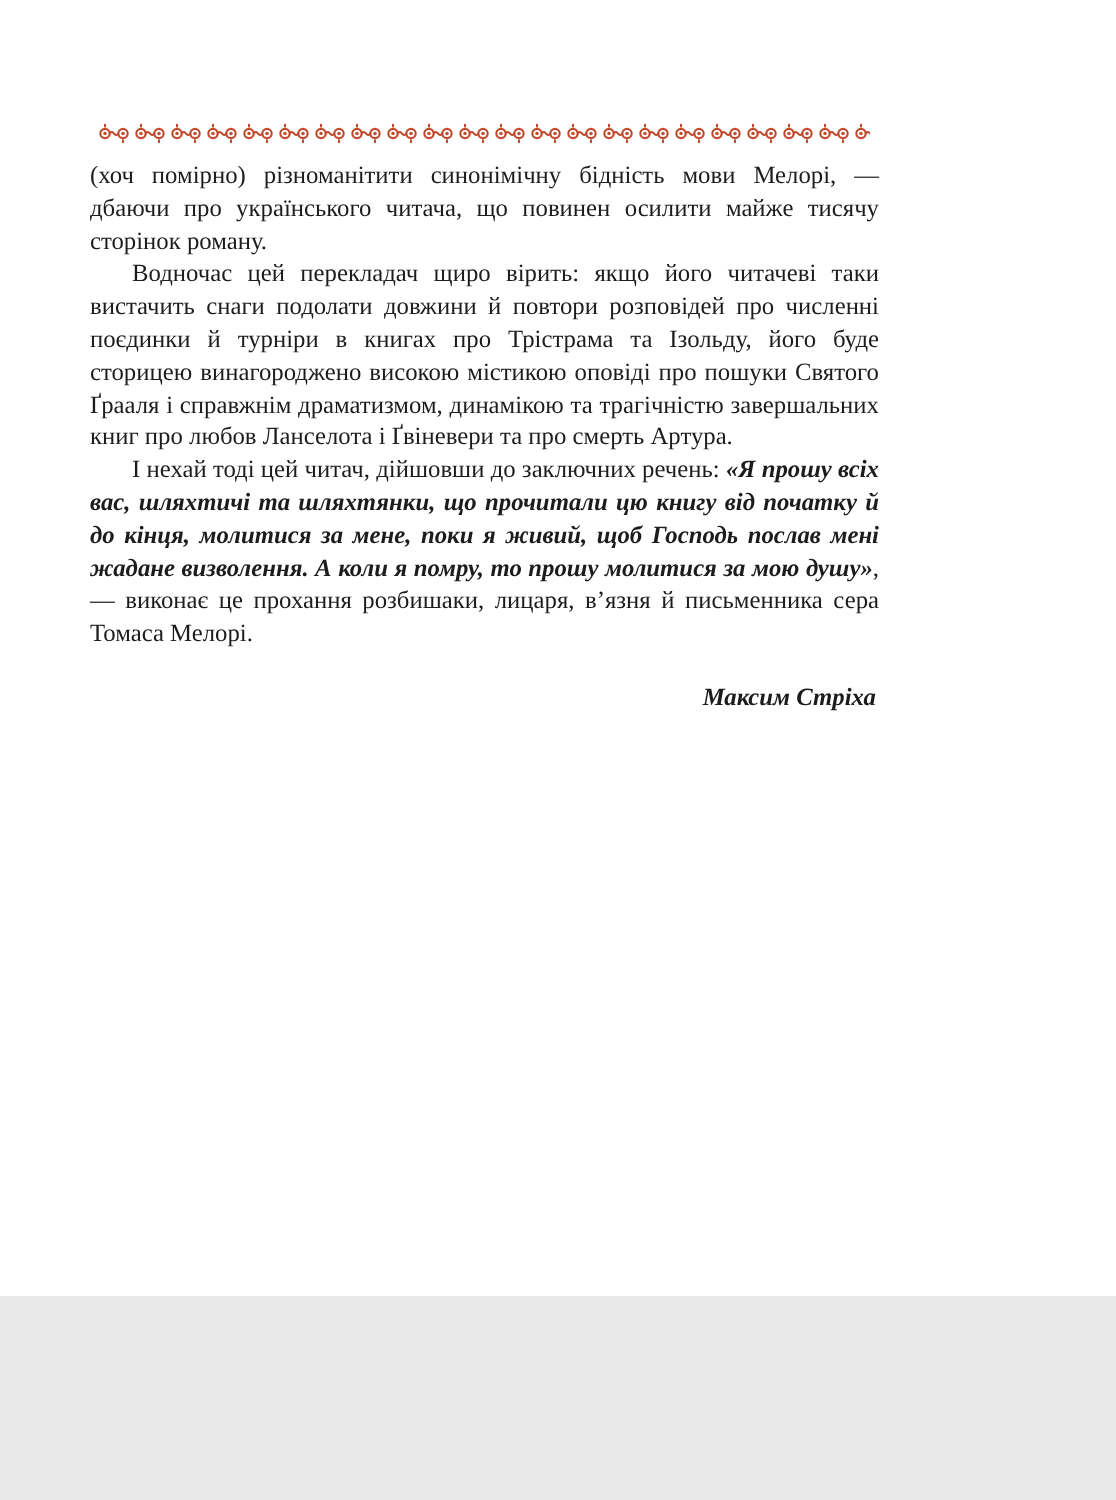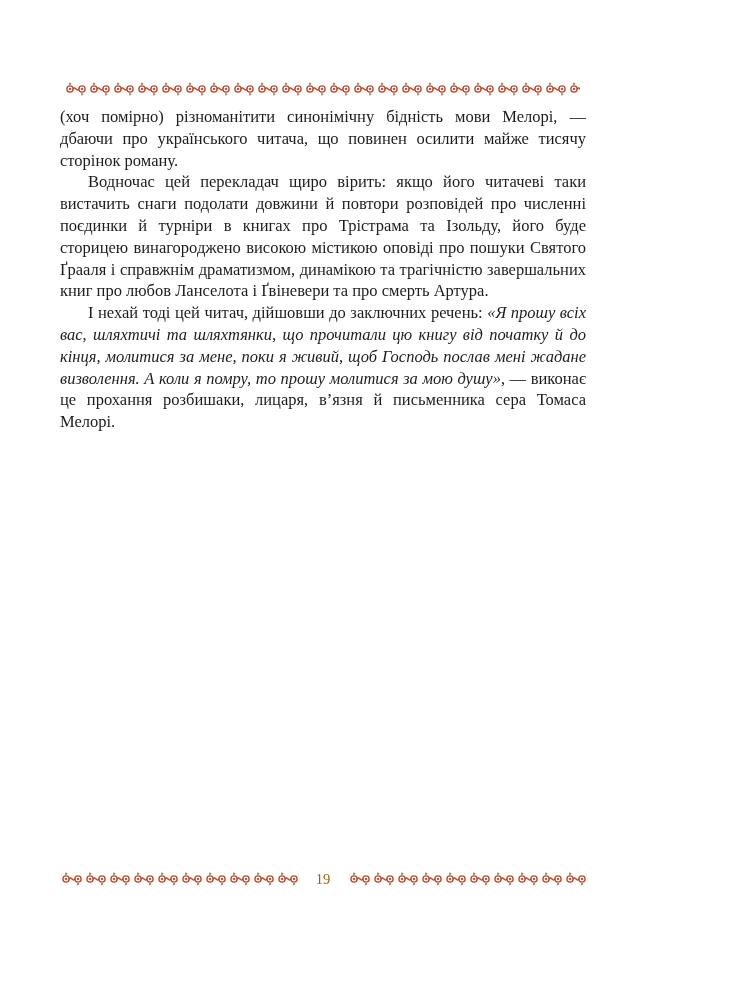--- a/index.html
+++ b/index.html
@@ -2,41 +2,41 @@
 <html style="--orn: #c14a2c;"><head>
 <meta charset="utf-8">
 <style>
   :root{
     --orn:#c14a2c;
     --ink:#1e1c1a;
   }
   html,body{margin:0;padding:0;background:#e9e9e9;}
   .page{
     position:relative;
-    width:744px;height:1000px;
+    width:744px;height:864px;
     margin:0 auto;
     background:#ffffff;
     font-family:"Liberation Serif","DejaVu Serif",serif;
     color:var(--ink);
     overflow:hidden;
   }
   .ornament{position:absolute;line-height:0;}
   .ornament svg{display:block;}
   .orn-stroke{stroke:var(--orn);fill:none;stroke-width:1.4;stroke-linecap:round;}
   .orn-fill{fill:var(--orn);stroke:none;}
   .text-block{
     position:absolute;
     left:60px;top:106px;width:526px;
     font-size:16.5px;
     line-height:21.8px;
     text-align:justify;
   }
   .para{margin:0;}
   .para.indent{text-indent:28px;}
-  .em{font-style:italic;}
+  .em{font-style:italic;font-weight:bold;}
   .signature{
     margin-top:21px;
     text-align:right;
     font-weight:bold;
     font-style:italic;
     font-size:16.5px;
     padding-right:2px;
   }
   .footer{
     position:absolute;
@@ -80,20 +80,21 @@
     </svg>
   </div>
 
   <div class="text-block">
 
     <div id="paragraphs">
         <p class="para"><span>(хоч помірно) різноманітити синонімічну бідність мови Мелорі, — дбаючи про українського читача, що повинен осилити майже тисячу сторінок роману.</span></p>
         <p class="para indent"><span>Водночас цей перекладач щиро вірить: якщо його читачеві таки вистачить снаги подолати довжини й повтори розповідей про численні поєдинки й турніри в книгах про Трістрама та Ізольду, його буде сторицею винагороджено високою містикою оповіді про пошуки Святого Ґрааля і справжнім драматизмом, динамікою та трагічністю завершальних книг про любов Ланселота і Ґвіневери та про смерть Артура.</span></p>
         <p class="para indent"><span>І нехай тоді цей читач, дійшовши до заключних речень: </span><span class="em">«Я прошу всіх вас, шляхтичі та шляхтянки, що прочитали цю книгу від початку й до кінця, молитися за мене, поки я живий, щоб Господь послав мені жадане визволення. А коли я помру, то прошу молитися за мою душу»</span><span>, — виконає це прохання розбишаки, лицаря, в’язня й письменника сера Томаса Мелорі.</span></p>
       </div>
+    <div class="signature">Максим Стріха</div>
   </div>
 
   <div class="footer">
     <div class="ornament">
       <svg width="238" height="14">
         <rect width="238" height="14" fill="url(#ornpat)"></rect>
       </svg>
     </div>
     <div class="page-number">19</div>
     <div class="ornament">

